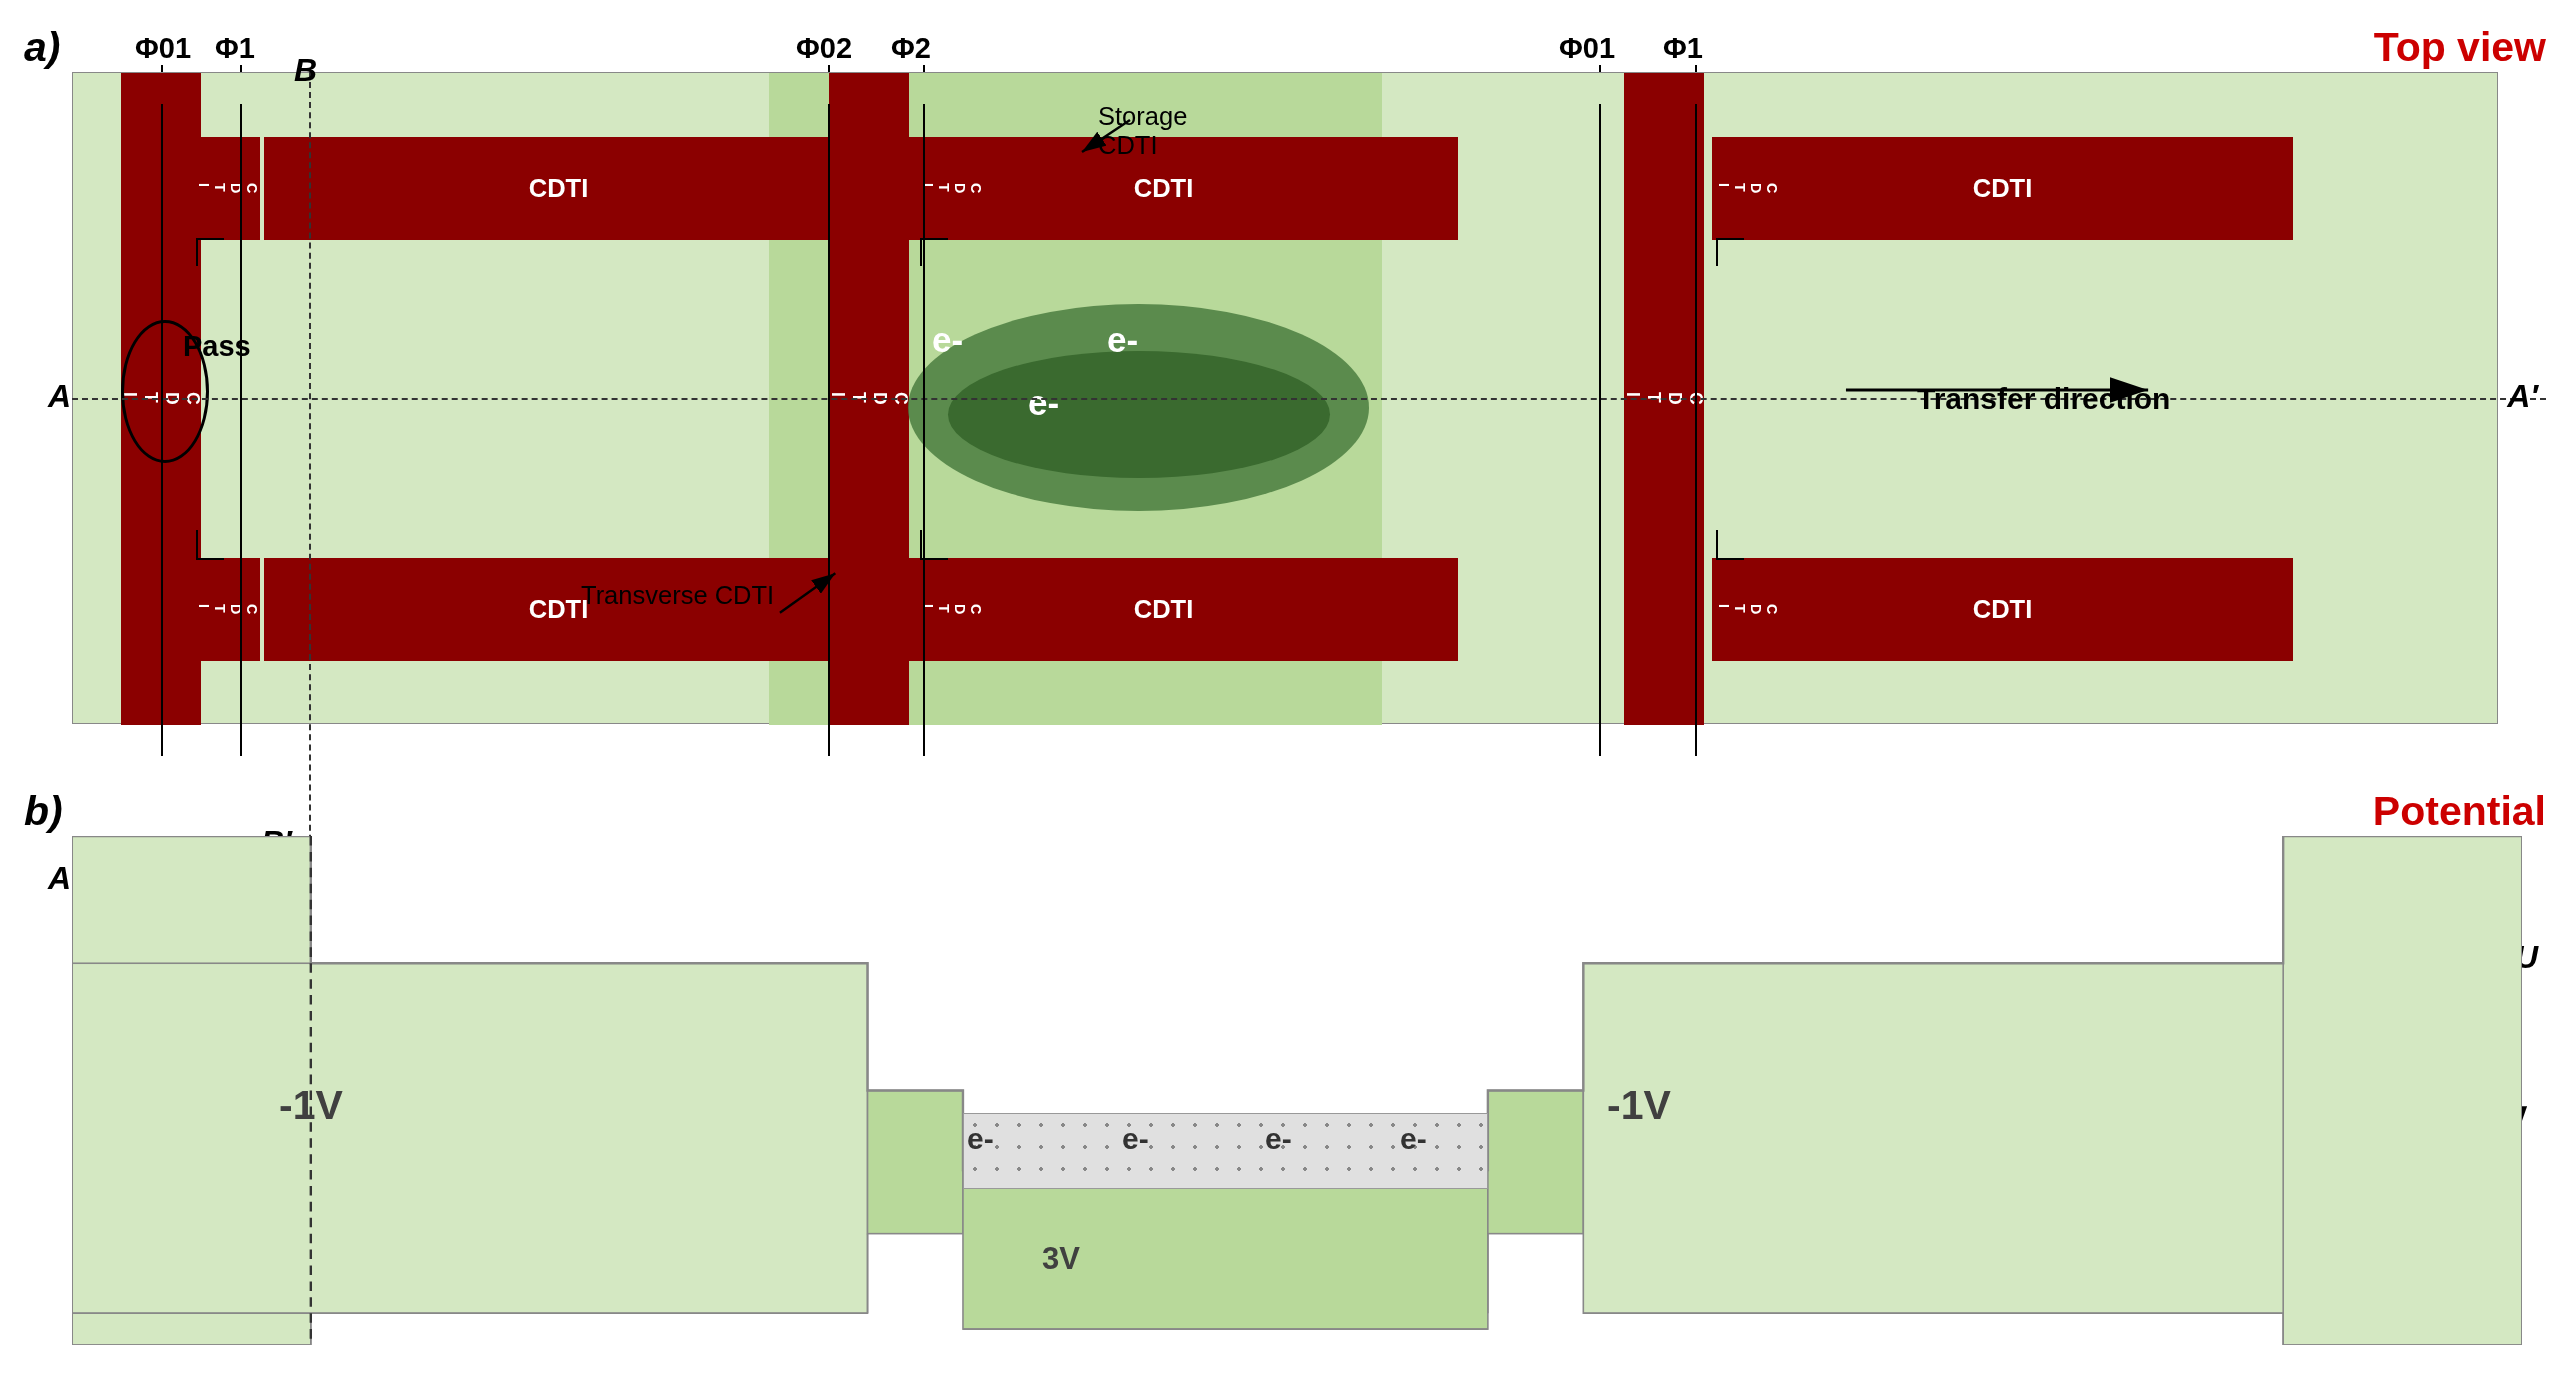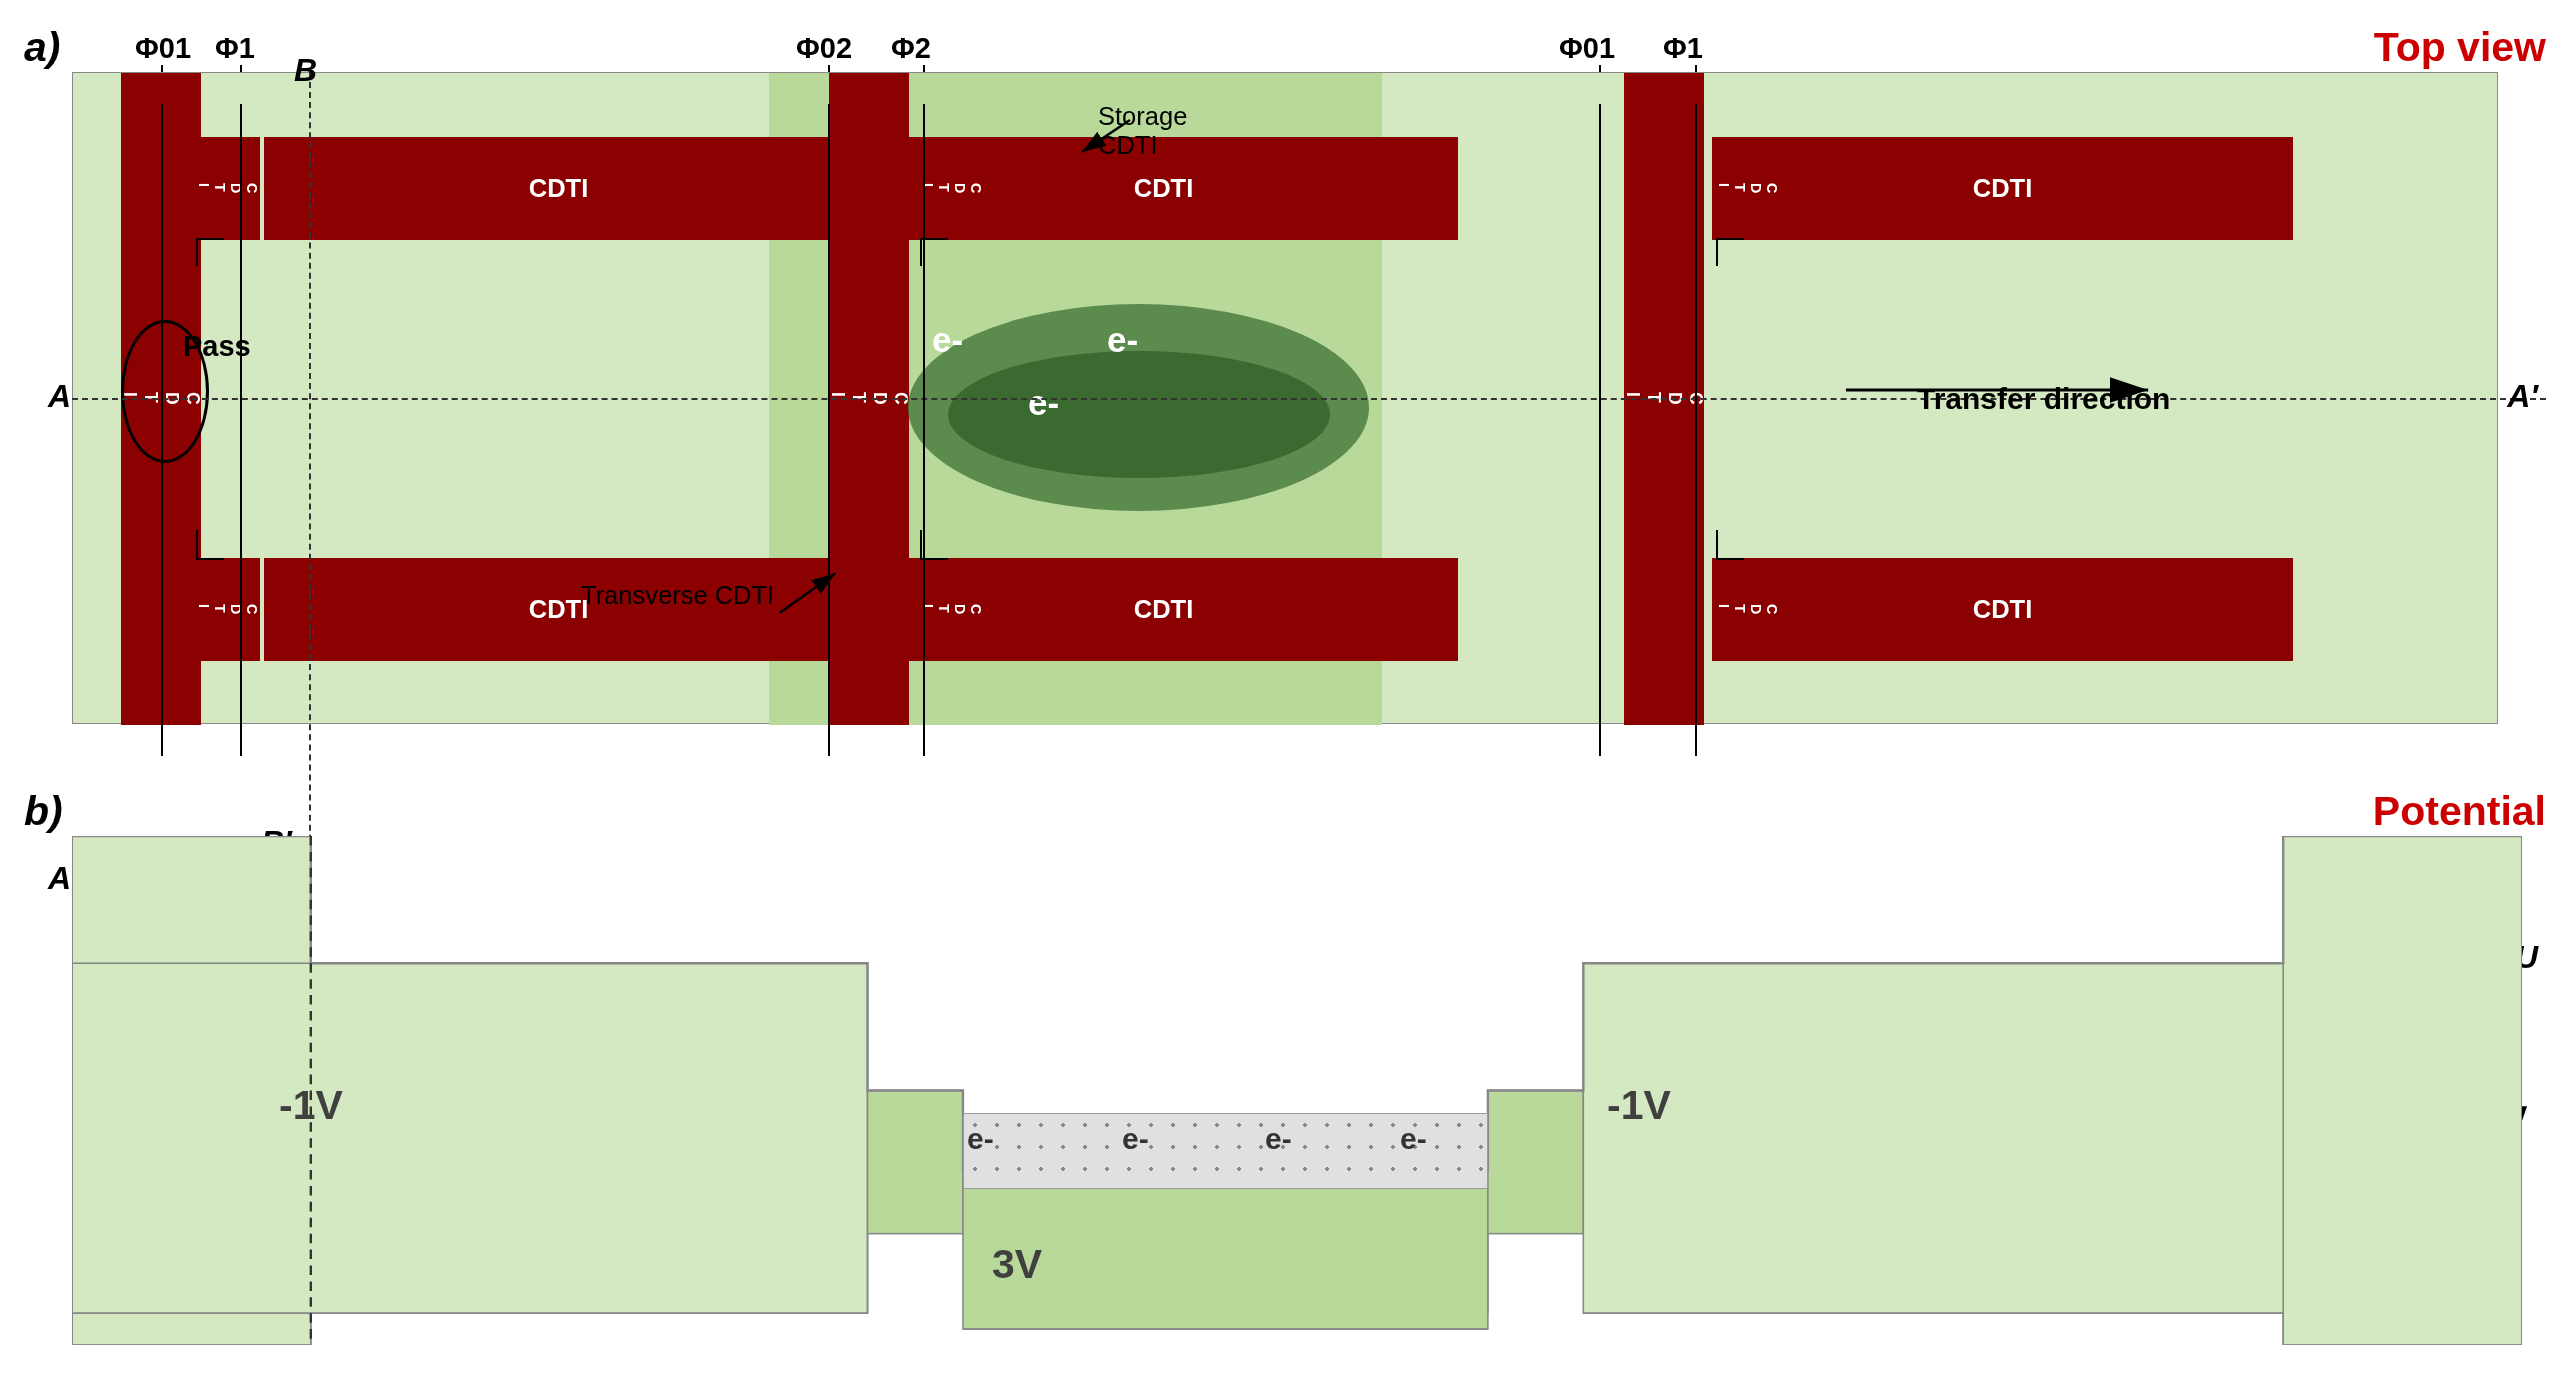--- a/index.html
+++ b/index.html
@@ -367,21 +367,21 @@
 
     <div style="position:absolute; top:333px; left:939px; width:525px; height:76px;
          background-color: #e0e0e0;
          background-image: radial-gradient(circle, #888 1.6px, transparent 1.6px);
          background-size: 22px 22px;
          border: 1.6px solid #999;"></div>
 
     <span class="volt-label" style="top:302px; left:255px; font-size:41px;">-1V</span>
     <span class="volt-label" style="top:302px; left:1583px; font-size:41px;">-1V</span>
 
-    <span class="volt-label" style="top:461px; left:968px; font-size:41px;">3V</span>
+    <span class="volt-label" style="top:461px; left:1018px; font-size:31px;">3V</span>
 
     <span class="e-minus-label" style="top:342px; left:943px; font-size:30px;">e-</span>
     <span class="e-minus-label" style="top:342px; left:1098px; font-size:30px;">e-</span>
     <span class="e-minus-label" style="top:342px; left:1241px; font-size:30px;">e-</span>
     <span class="e-minus-label" style="top:342px; left:1376px; font-size:30px;">e-</span>
 
   </div>
 
 </div>
 

